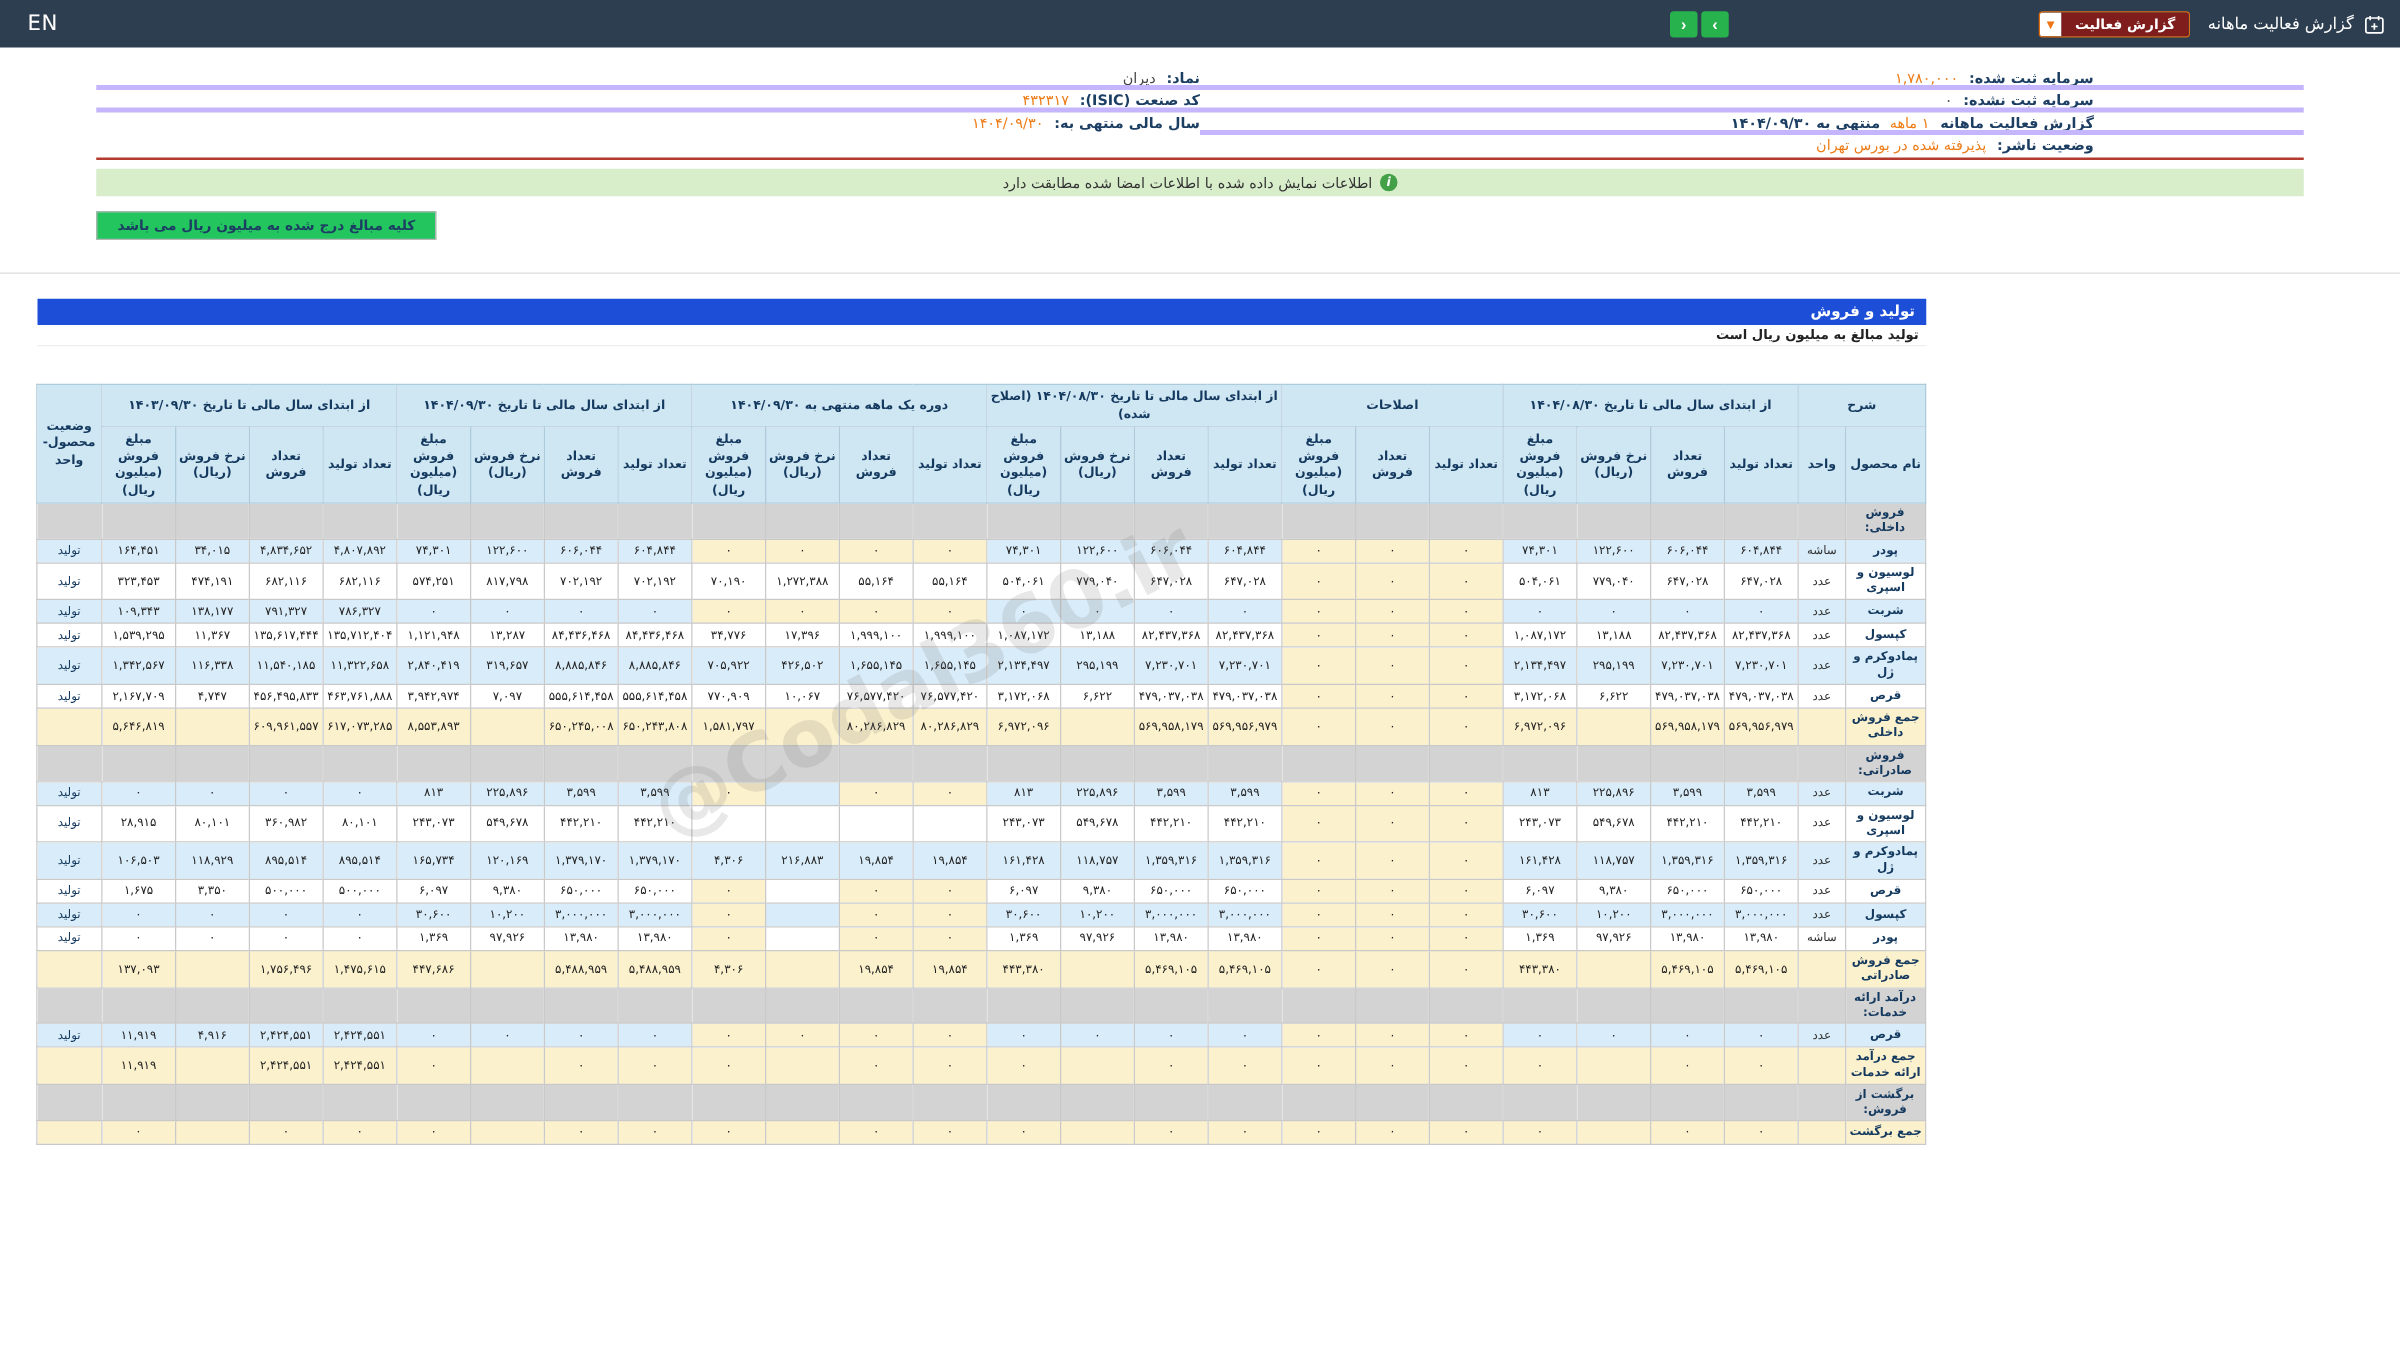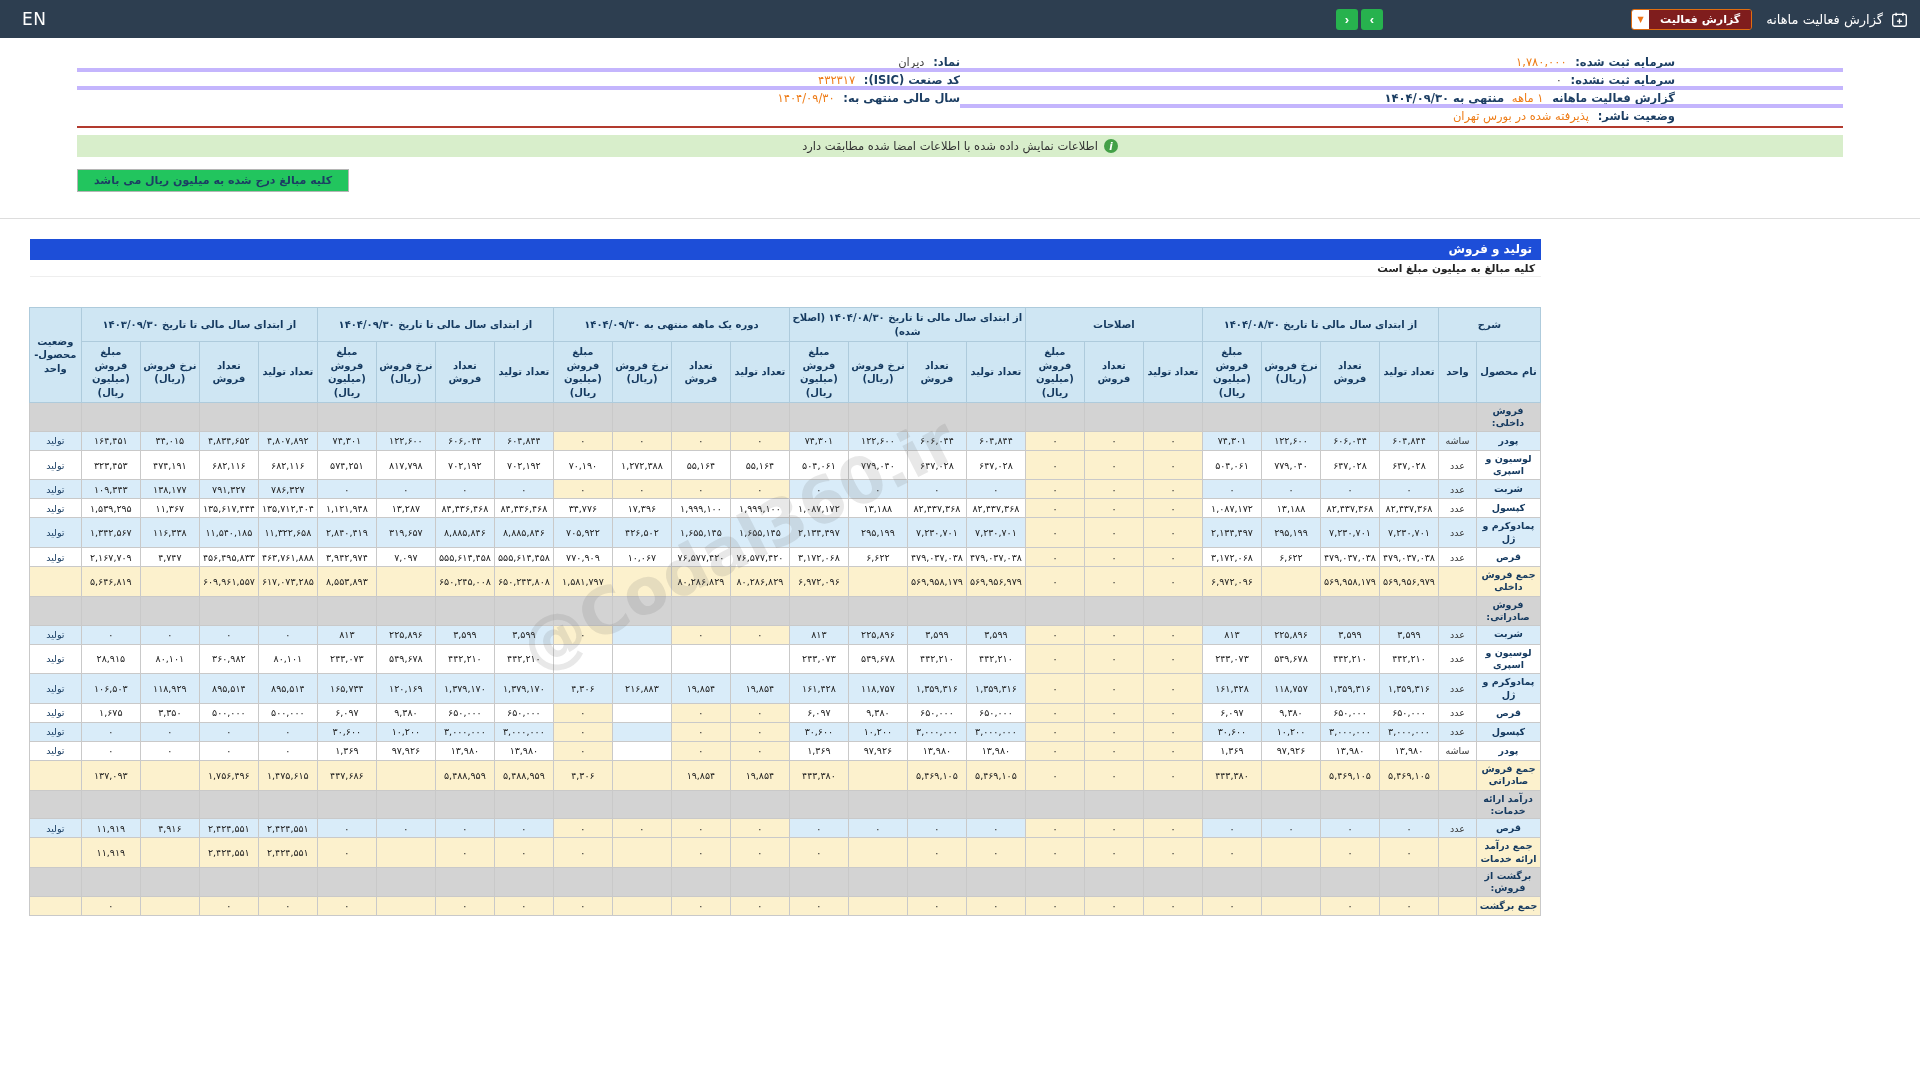--- a/index.html
+++ b/index.html
@@ -124,21 +124,21 @@
 </div>
 
 <div class="note-wrap">
   <div class="note-tab">کلیه مبالغ درج شده به میلیون ریال می باشد</div>
 </div>
 
 <div class="divider"></div>
 
 <div class="main">
   <div class="sec-bar">تولید و فروش</div>
-  <div class="sec-note">کلیه مبالغ به میلیون مبلغ است</div>
+  <div class="sec-note">تولید مبالغ به میلیون ریال است</div>
   <div class="table-wrap">
     <div class="watermark">@Codal360.ir</div>
     <table id="ptable">
         <colgroup>
           <col style="width: 64px;">
           <col style="width: 38px;">
           <col style="width: 59px;">
           <col style="width: 59px;">
           <col style="width: 59px;">
           <col style="width: 59px;">

